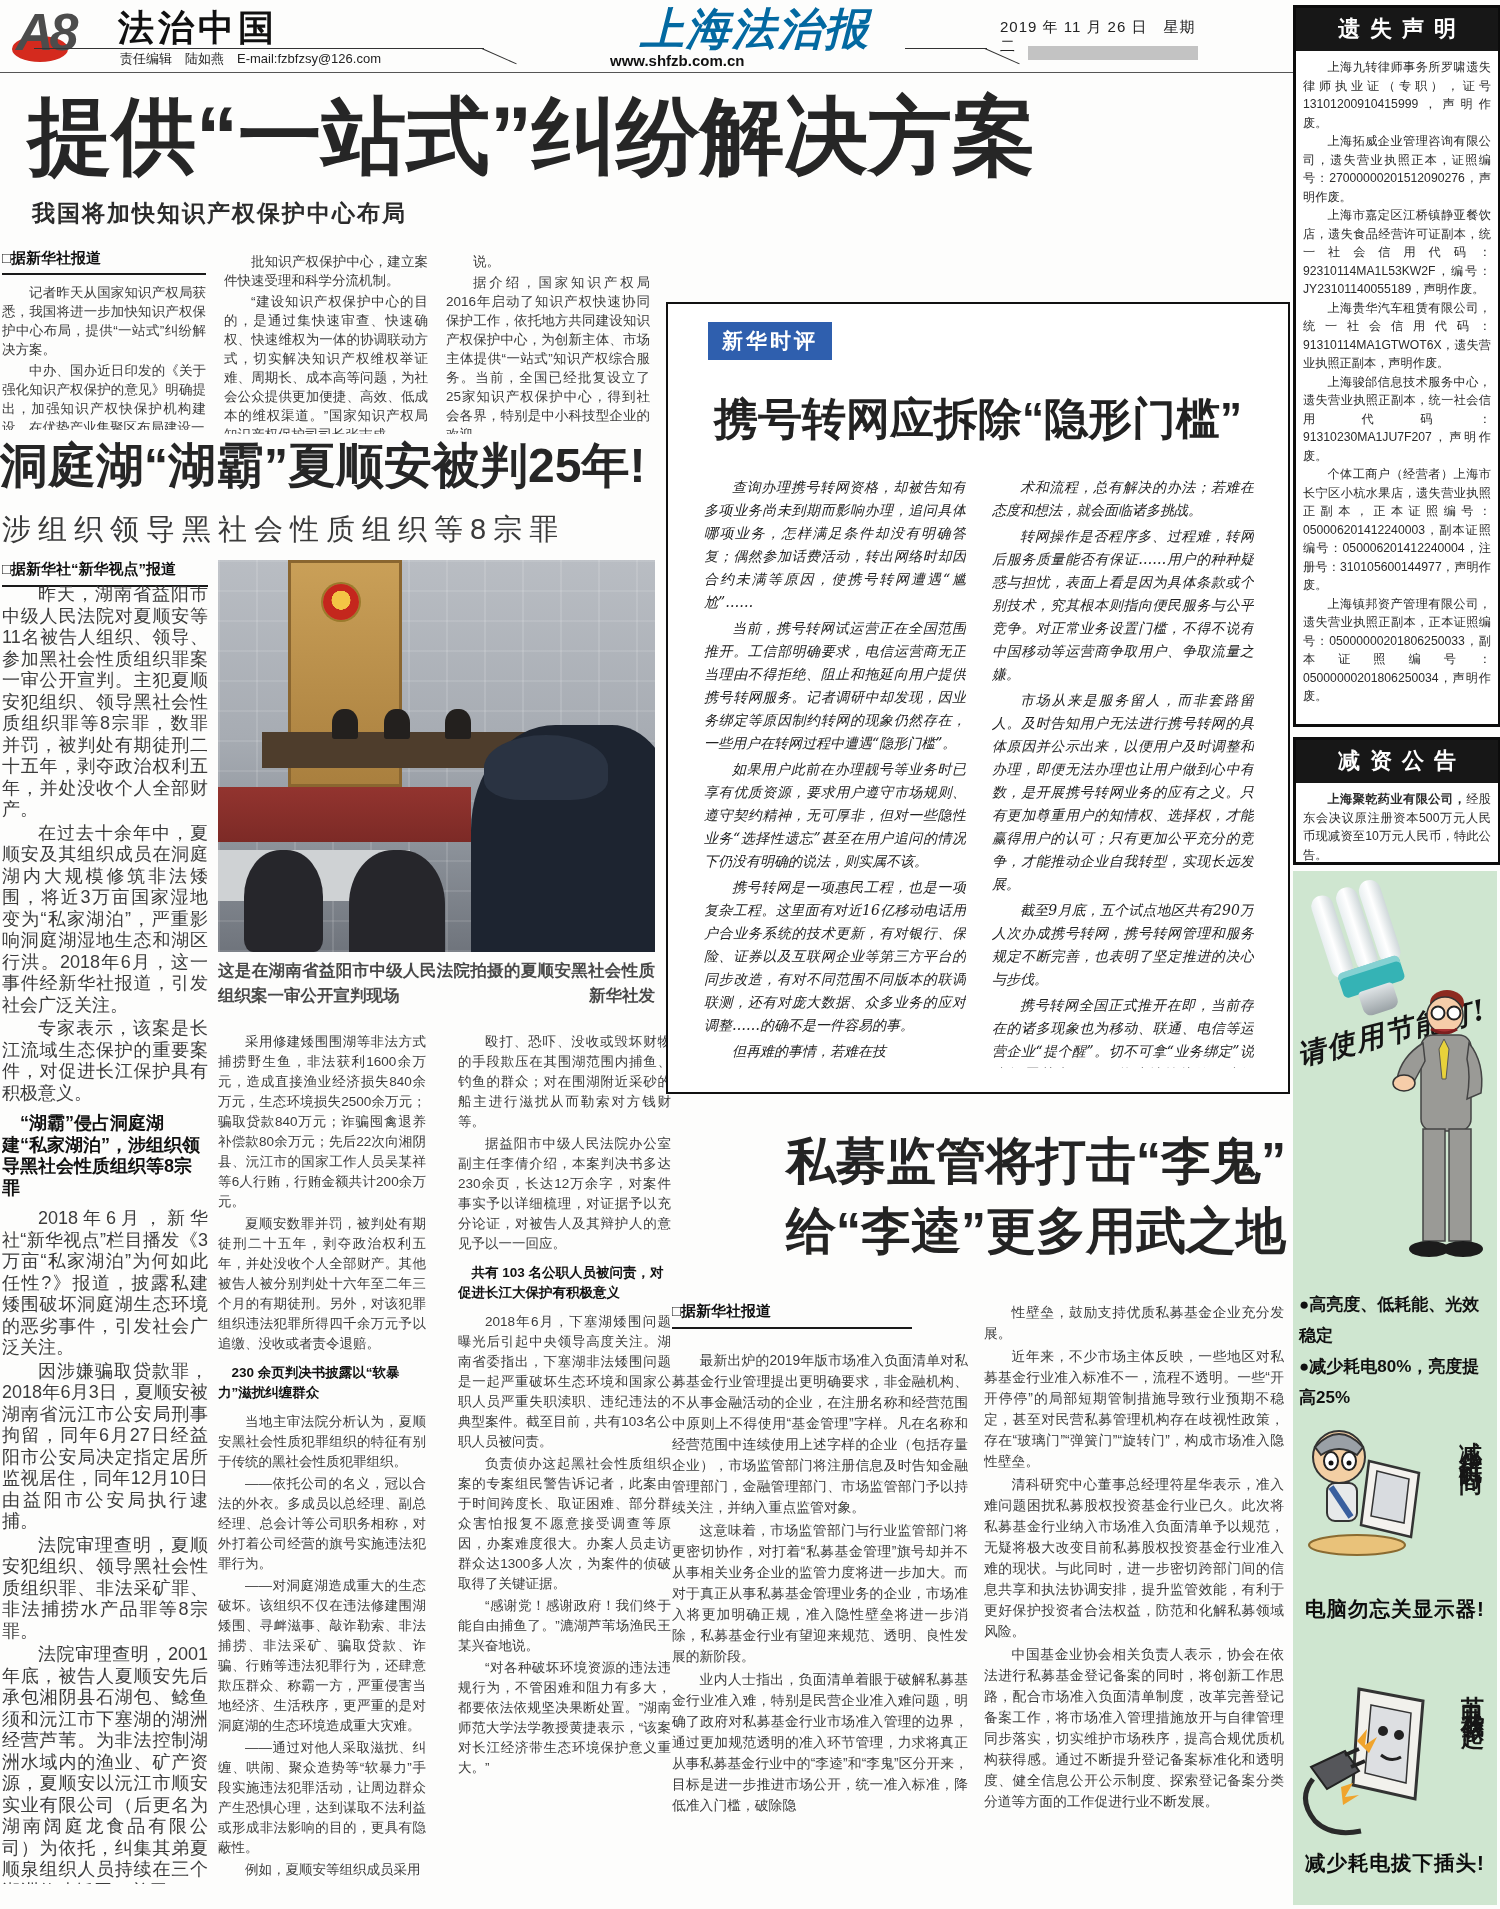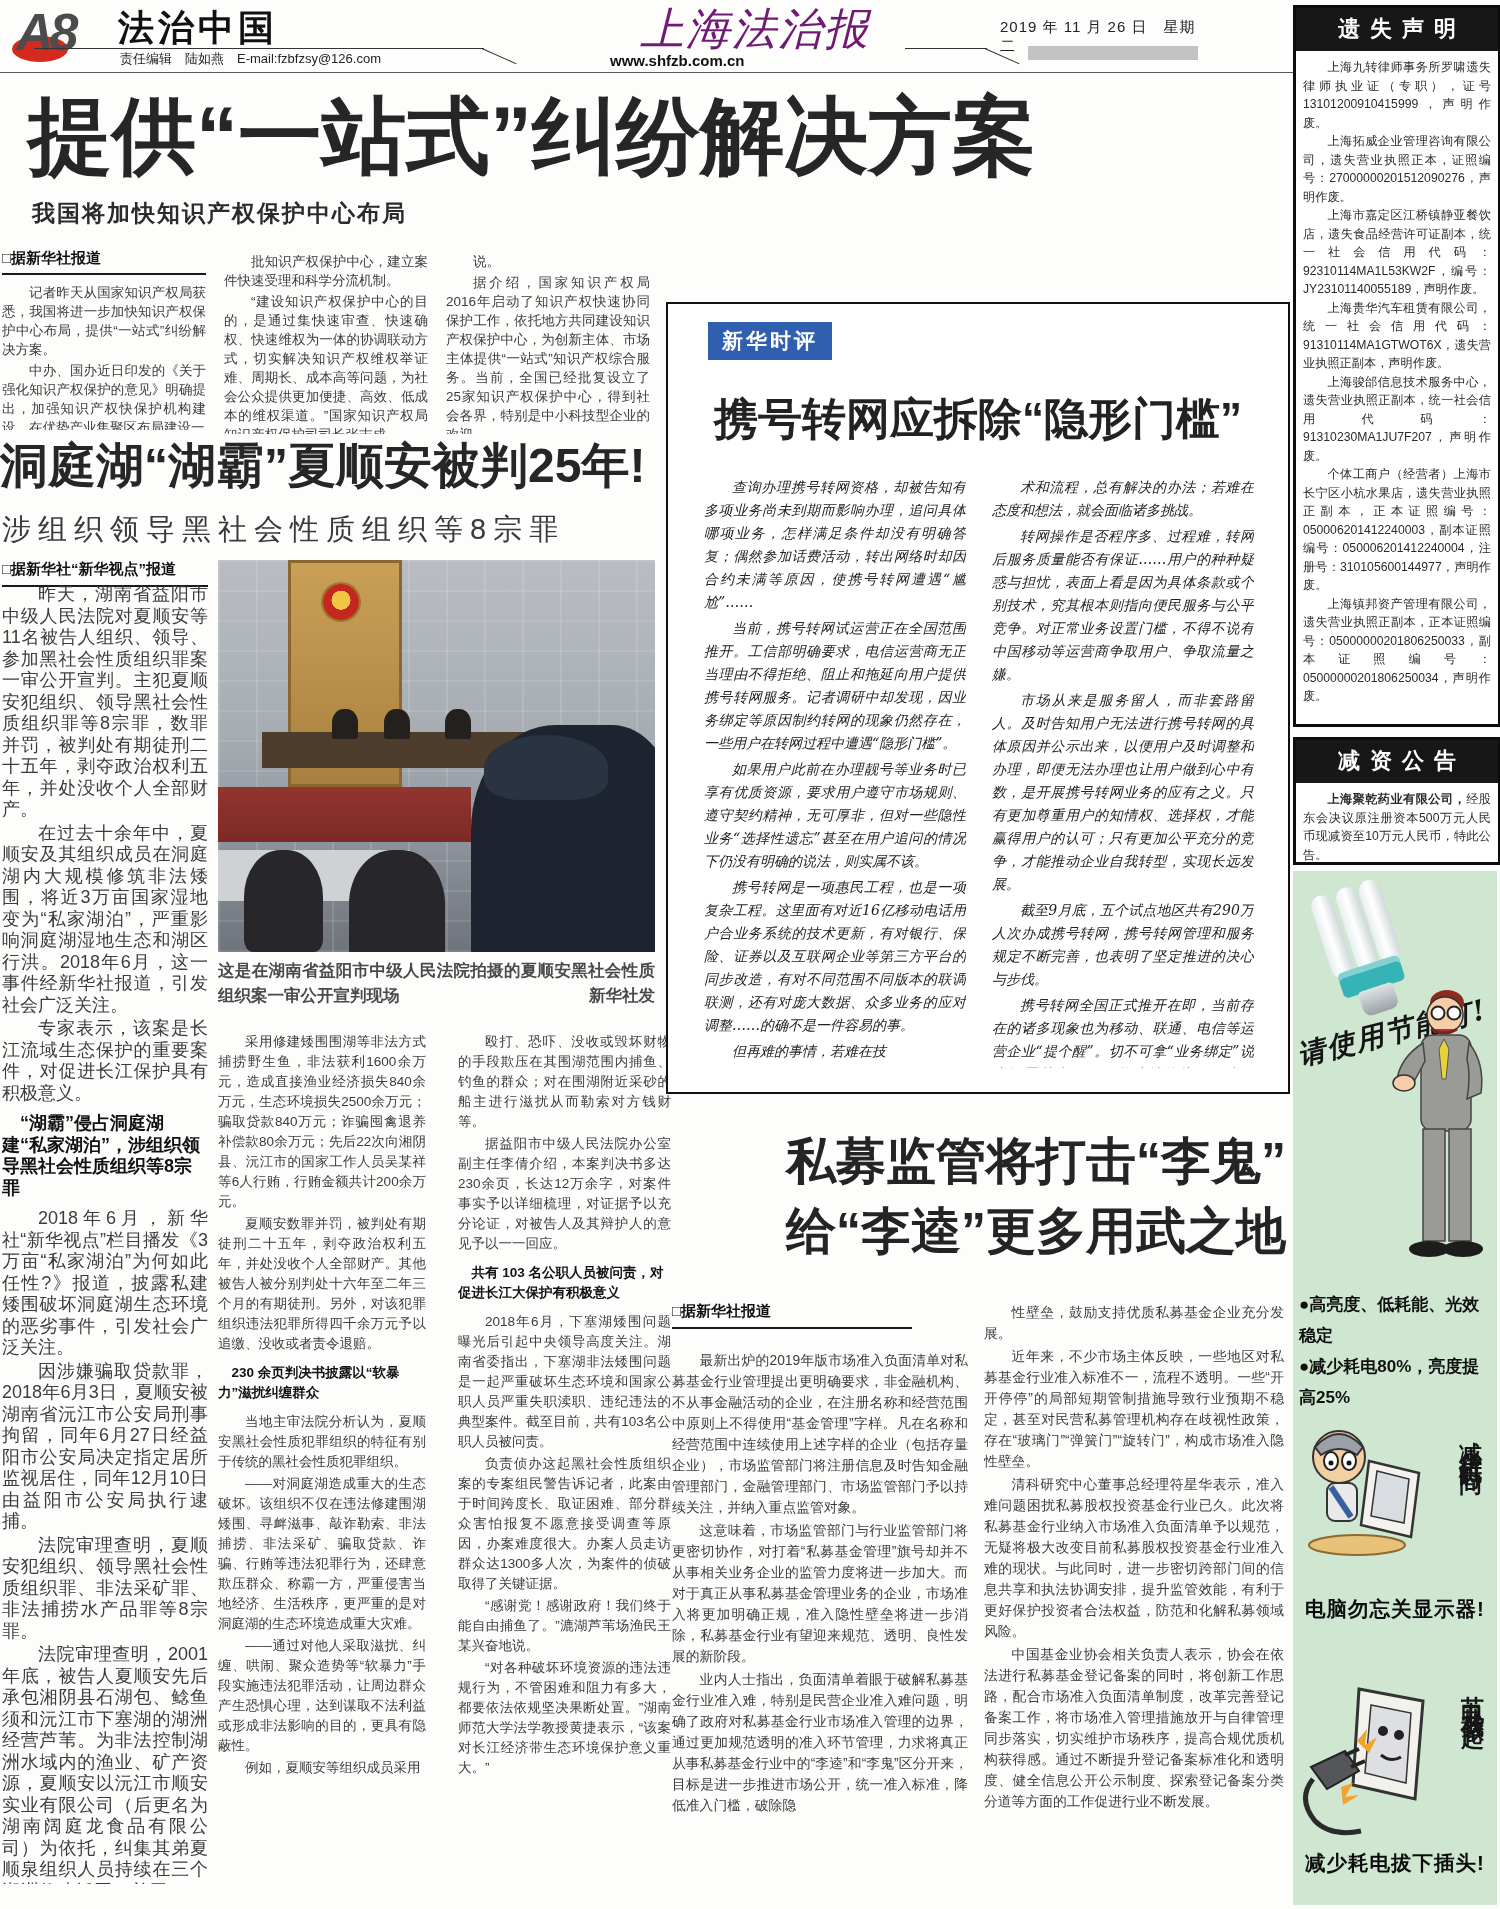--- a/index.html
+++ b/index.html
@@ -6,21 +6,21 @@
   .page{position:relative;width:1500px;height:1909px;background:#fdfdfc;margin:0 auto;
         font-family:"Liberation Sans",sans-serif;color:#2e2e2e;overflow:hidden;}
   .abs{position:absolute;}
   
   .a8badge{left:10px;top:6px;width:92px;height:58px;}
   .a8ball{position:absolute;left:2px;top:30px;width:56px;height:26px;background:#d42a1e;border-radius:50%;}
   .a8txt{position:absolute;left:6px;top:-4px;font-size:52px;font-weight:900;color:#4c4c4c;font-style:italic;letter-spacing:-4px;}
   .sectitle{left:118px;top:4px;font-size:36px;font-weight:900;color:#111;letter-spacing:4px;}
   .editorline{left:120px;top:50px;font-size:13px;color:#222;}
   .masthead{left:610px;top:0px;width:290px;text-align:center;font-family:"DejaVu Serif",serif;
-            font-weight:normal;font-style:italic;font-size:44px;color:#701a75;letter-spacing:2px;}
+            font-weight:bold;font-style:italic;font-size:44px;color:#0369a1;letter-spacing:2px;}
   .website{left:610px;top:52px;width:290px;text-align:left;font-size:15px;font-weight:bold;color:#111;}
   .dateline{left:1000px;top:18px;width:210px;font-size:15px;color:#222;letter-spacing:1px;}
   .graybar{left:1028px;top:46px;width:170px;height:14px;background:#c3c3c3;}
   .hline{height:0;border-top:1.5px solid #333;}
   .hl-a{left:34px;top:48px;width:450px;}
   .hl-b{left:905px;top:48px;width:82px;}
   .diag-a{left:482px;top:48px;width:38px;transform:rotate(24deg);transform-origin:left top;}
   .diag-b{left:985px;top:48px;width:38px;transform:rotate(24deg);transform-origin:left top;}
   .headrule{left:0;top:72px;width:1500px;border-top:1px solid #555;height:0;}
   
@@ -186,20 +186,21 @@
   <div class="abs dcol dc2 coltext">
     <div>
         <p>采用修建矮围围湖等非法方式捕捞野生鱼，非法获利1600余万元，造成直接渔业经济损失840余万元，生态环境损失2500余万元；骗取贷款840万元；诈骗囤禽退养补偿款80余万元；先后22次向湘阴县、沅江市的国家工作人员吴某祥等6人行贿，行贿金额共计200余万元。</p>
         <p>夏顺安数罪并罚，被判处有期徒刑二十五年，剥夺政治权利五年，并处没收个人全部财产。其他被告人被分别判处十六年至二年三个月的有期徒刑。另外，对该犯罪组织违法犯罪所得四千余万元予以追缴、没收或者责令退赔。</p>
       </div>
     <div class="colsub">
         <p>230 余页判决书披露以“软暴力”滋扰纠缠群众</p>
       </div>
     <div>
         <p>当地主审法院分析认为，夏顺安黑社会性质犯罪组织的特征有别于传统的黑社会性质犯罪组织。</p>
+        <p>——依托公司的名义，冠以合法的外衣。多成员以总经理、副总经理、总会计等公司职务相称，对外打着公司经营的旗号实施违法犯罪行为。</p>
         <p>——对洞庭湖造成重大的生态破坏。该组织不仅在违法修建围湖矮围、寻衅滋事、敲诈勒索、非法捕捞、非法采矿、骗取贷款、诈骗、行贿等违法犯罪行为，还肆意欺压群众、称霸一方，严重侵害当地经济、生活秩序，更严重的是对洞庭湖的生态环境造成重大灾难。</p>
         <p>——通过对他人采取滋扰、纠缠、哄闹、聚众造势等“软暴力”手段实施违法犯罪活动，让周边群众产生恐惧心理，达到谋取不法利益或形成非法影响的目的，更具有隐蔽性。</p>
         <p>例如，夏顺安等组织成员采用</p>
       </div>
   </div>
   <div class="abs dcol dc3 coltext">
     <div>
         <p>殴打、恐吓、没收或毁坏财物的手段欺压在其围湖范围内捕鱼、钓鱼的群众；对在围湖附近采砂的船主进行滋扰从而勒索对方钱财等。</p>
         <p>据益阳市中级人民法院办公室副主任李倩介绍，本案判决书多达230余页，长达12万余字，对案件事实予以详细梳理，对证据予以充分论证，对被告人及其辩护人的意见予以一一回应。</p>
       </div>

